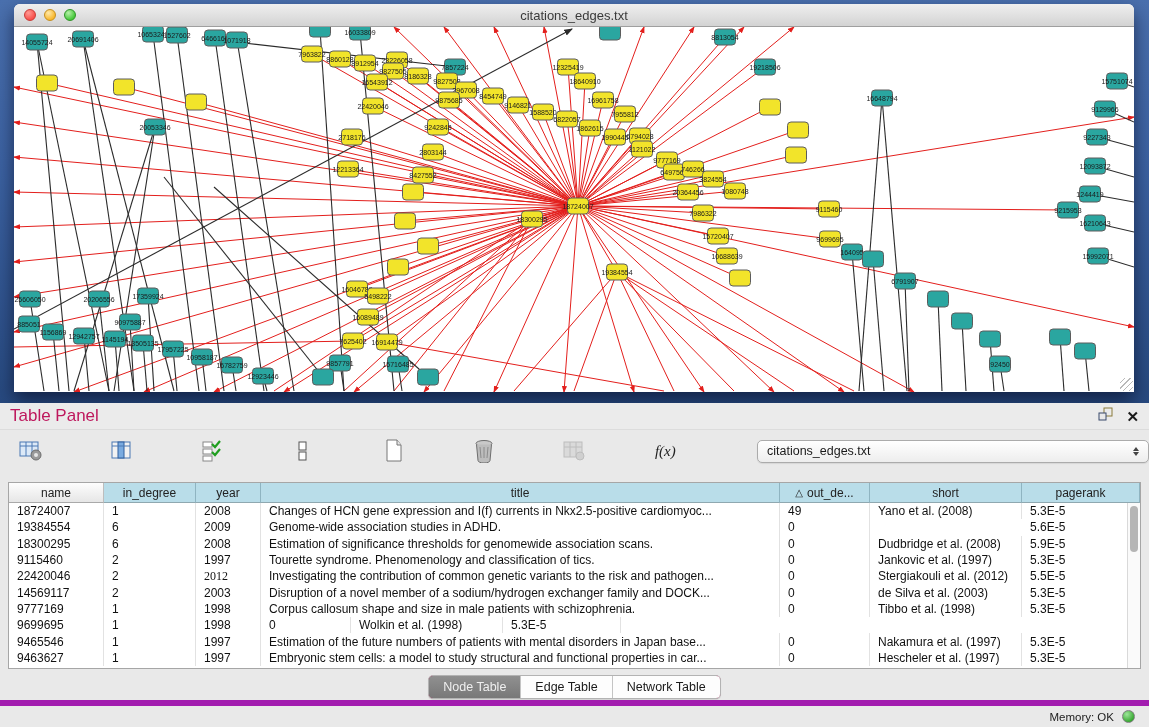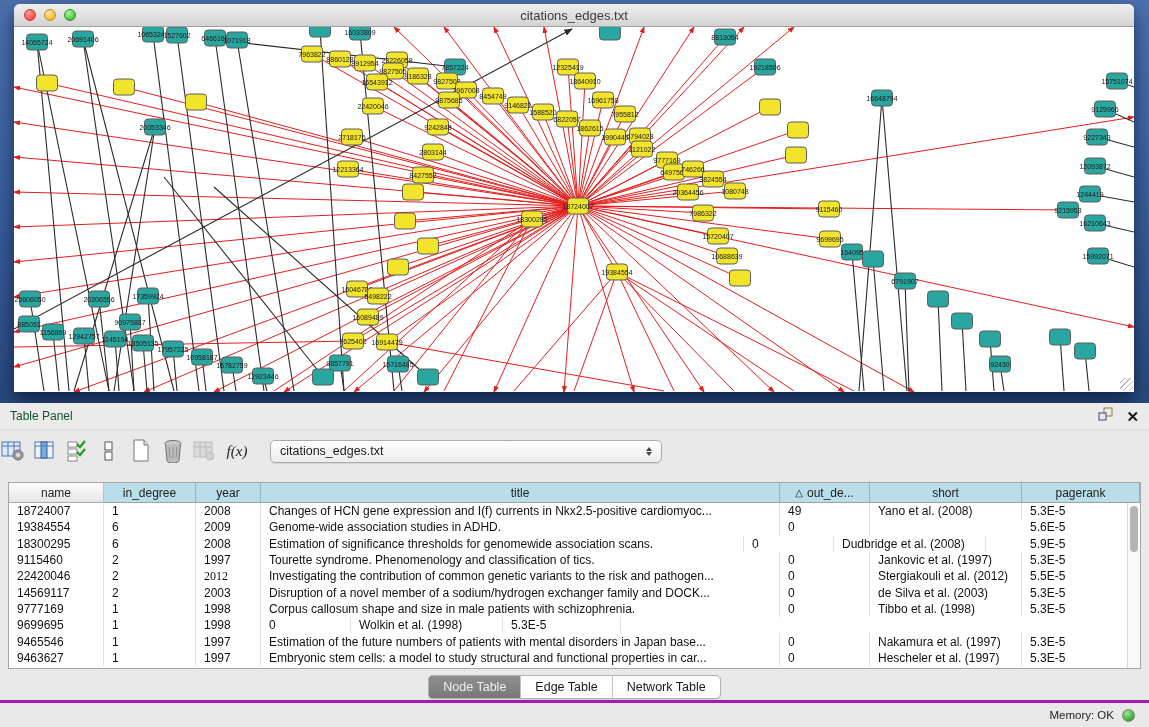--- a/index.html
+++ b/index.html
@@ -23,25 +23,25 @@
   .tl.green  { background:radial-gradient(circle at 35% 30%,#b6f0a8,#47c93c 70%); border:1px solid #2f9427; }
   .wtitle { position:absolute; left:0; right:0; text-align:center; font-size:13px; color:#3a3a3a; }
   .canvas { position:absolute; left:0; top:23px; width:1120px; height:365px; background:#fff; }
   .resize-grip { position:absolute; right:1px; bottom:1px; width:13px; height:13px;
     background:repeating-linear-gradient(135deg,transparent 0 3px,#b9b9b9 3px 4px); }
 
   
   .panel { position:absolute; left:0; top:403px; width:1149px; height:324px; background:#e9e9e9; }
   .panel-header { position:relative; height:27px; display:flex; align-items:center;
                   background:#ebebeb; border-bottom:1px solid #dcdcdc; }
-  .panel-title { font-size:12px; color:#14532d; margin-left:10px; }
+  .panel-title { font-size:17px; color:#be185d; margin-left:10px; }
   .ph-icons { position:absolute; right:10px; top:4px; display:flex; gap:12px; align-items:center; }
   .close-x { font-size:15px; font-weight:bold; color:#1a1a1a; line-height:15px; cursor:default; }
 
-  .toolbar { height:42px; display:flex; align-items:center; padding-left:0; gap:6px; }
+  .toolbar { height:42px; display:flex; align-items:center; padding-left:18px; gap:6px;justify-content:space-between; }
   .tbtn { width:26px; height:26px; display:flex; align-items:center; justify-content:center; }
   .fx { font-size:15px; font-style:italic; font-family:"Liberation Serif", serif; color:#222; }
   .combo { width:392px; height:23px; margin-left:14px; background:linear-gradient(180deg,#ffffff,#ededed);
            border:1px solid #ababab; border-radius:5px; display:flex; align-items:center;
            box-shadow:0 1px 1px rgba(0,0,0,.08); }
   .combo-text { flex:1; font-size:12.5px; color:#1a1a1a; padding-left:9px; }
   .combo-stepper { width:18px; display:flex; flex-direction:column; align-items:center; gap:1px; padding-right:6px; }
   .combo-stepper i { width:0; height:0; border-left:3.5px solid transparent; border-right:3.5px solid transparent; }
   .combo-stepper .up { border-bottom:4px solid #444; }
   .combo-stepper .dn { border-top:4px solid #444; }
@@ -61,21 +61,21 @@
   .vthumb { position:absolute; left:2px; top:3px; width:8px; height:46px; background:#b5b5b5; border-radius:5px; }
 
   .tabsrow { position:absolute; left:0; top:272px; width:100%; display:flex; justify-content:center; }
   .segmented { display:inline-flex; border:1px solid #b3b3b3; border-radius:5px; overflow:hidden;
                background:#be185d; box-shadow:0 1px 1px rgba(0,0,0,.1);align-items:flex-end; }
   .seg { font-size:12.5px; color:#1a1a1a; padding:4px 14px; border-right:1px solid #c4c4c4; background:#fdfdfd; }
   .seg:last-child { border-right:none; }
   .seg.sel { background:linear-gradient(180deg,#909090,#787878); color:#efefef; }
 
   .statusbar { position:absolute; left:0; bottom:0; width:100%; height:27px;
-               border-top:3px solid #a21caf; display:flex; align-items:center; justify-content:flex-end; }
+               border-top:6px solid #a21caf; display:flex; align-items:center; justify-content:flex-end; }
   .mem-label { font-size:11.5px; color:#222; margin-right:8px; }
   .mem-dot { width:13px; height:13px; border-radius:50%; margin-right:14px;
              background:radial-gradient(circle at 35% 30%,#9fe69a,#34a62e 75%); border:1px solid #7f7f7f; }
 </style>
 </head>
 <body>
 
 <div class="screen">
 
   <div class="desktop">
@@ -804,21 +804,21 @@
             <div class="td" style="width: 152px; flex: 0 0 152px; margin-top: 20px;">Franke et al. (2009)</div>
             <div class="td" style="width: 118px; flex: 0 0 118px;">5.6E-5</div>
           </div>
           <div class="tr">
             <div class="td" style="width: 95px; flex: 0 0 95px;">18300295</div>
             <div class="td" style="width: 92px; flex: 0 0 92px;">6</div>
             <div class="td" style="width: 65px; flex: 0 0 65px;">2008</div>
             <div class="td" style="flex: 1 1 0%;">Estimation of significance thresholds for genomewide association scans.</div>
             <div class="td" style="width: 90px; flex: 0 0 90px;">0</div>
             <div class="td" style="width: 152px; flex: 0 0 152px;">Dudbridge et al. (2008)</div>
-            <div class="td" style="width: 118px; flex: 0 0 118px; margin-left: 36px;">5.9E-5</div>
+            <div class="td" style="width: 118px; flex: 0 0 118px;">5.9E-5</div>
           </div>
           <div class="tr">
             <div class="td" style="width: 95px; flex: 0 0 95px;">9115460</div>
             <div class="td" style="width: 92px; flex: 0 0 92px;">2</div>
             <div class="td" style="width: 65px; flex: 0 0 65px;">1997</div>
             <div class="td" style="flex: 1 1 0%;">Tourette syndrome. Phenomenology and classification of tics.</div>
             <div class="td" style="width: 90px; flex: 0 0 90px;">0</div>
             <div class="td" style="width: 152px; flex: 0 0 152px;">Jankovic et al. (1997)</div>
             <div class="td" style="width: 118px; flex: 0 0 118px;">5.3E-5</div>
           </div>

